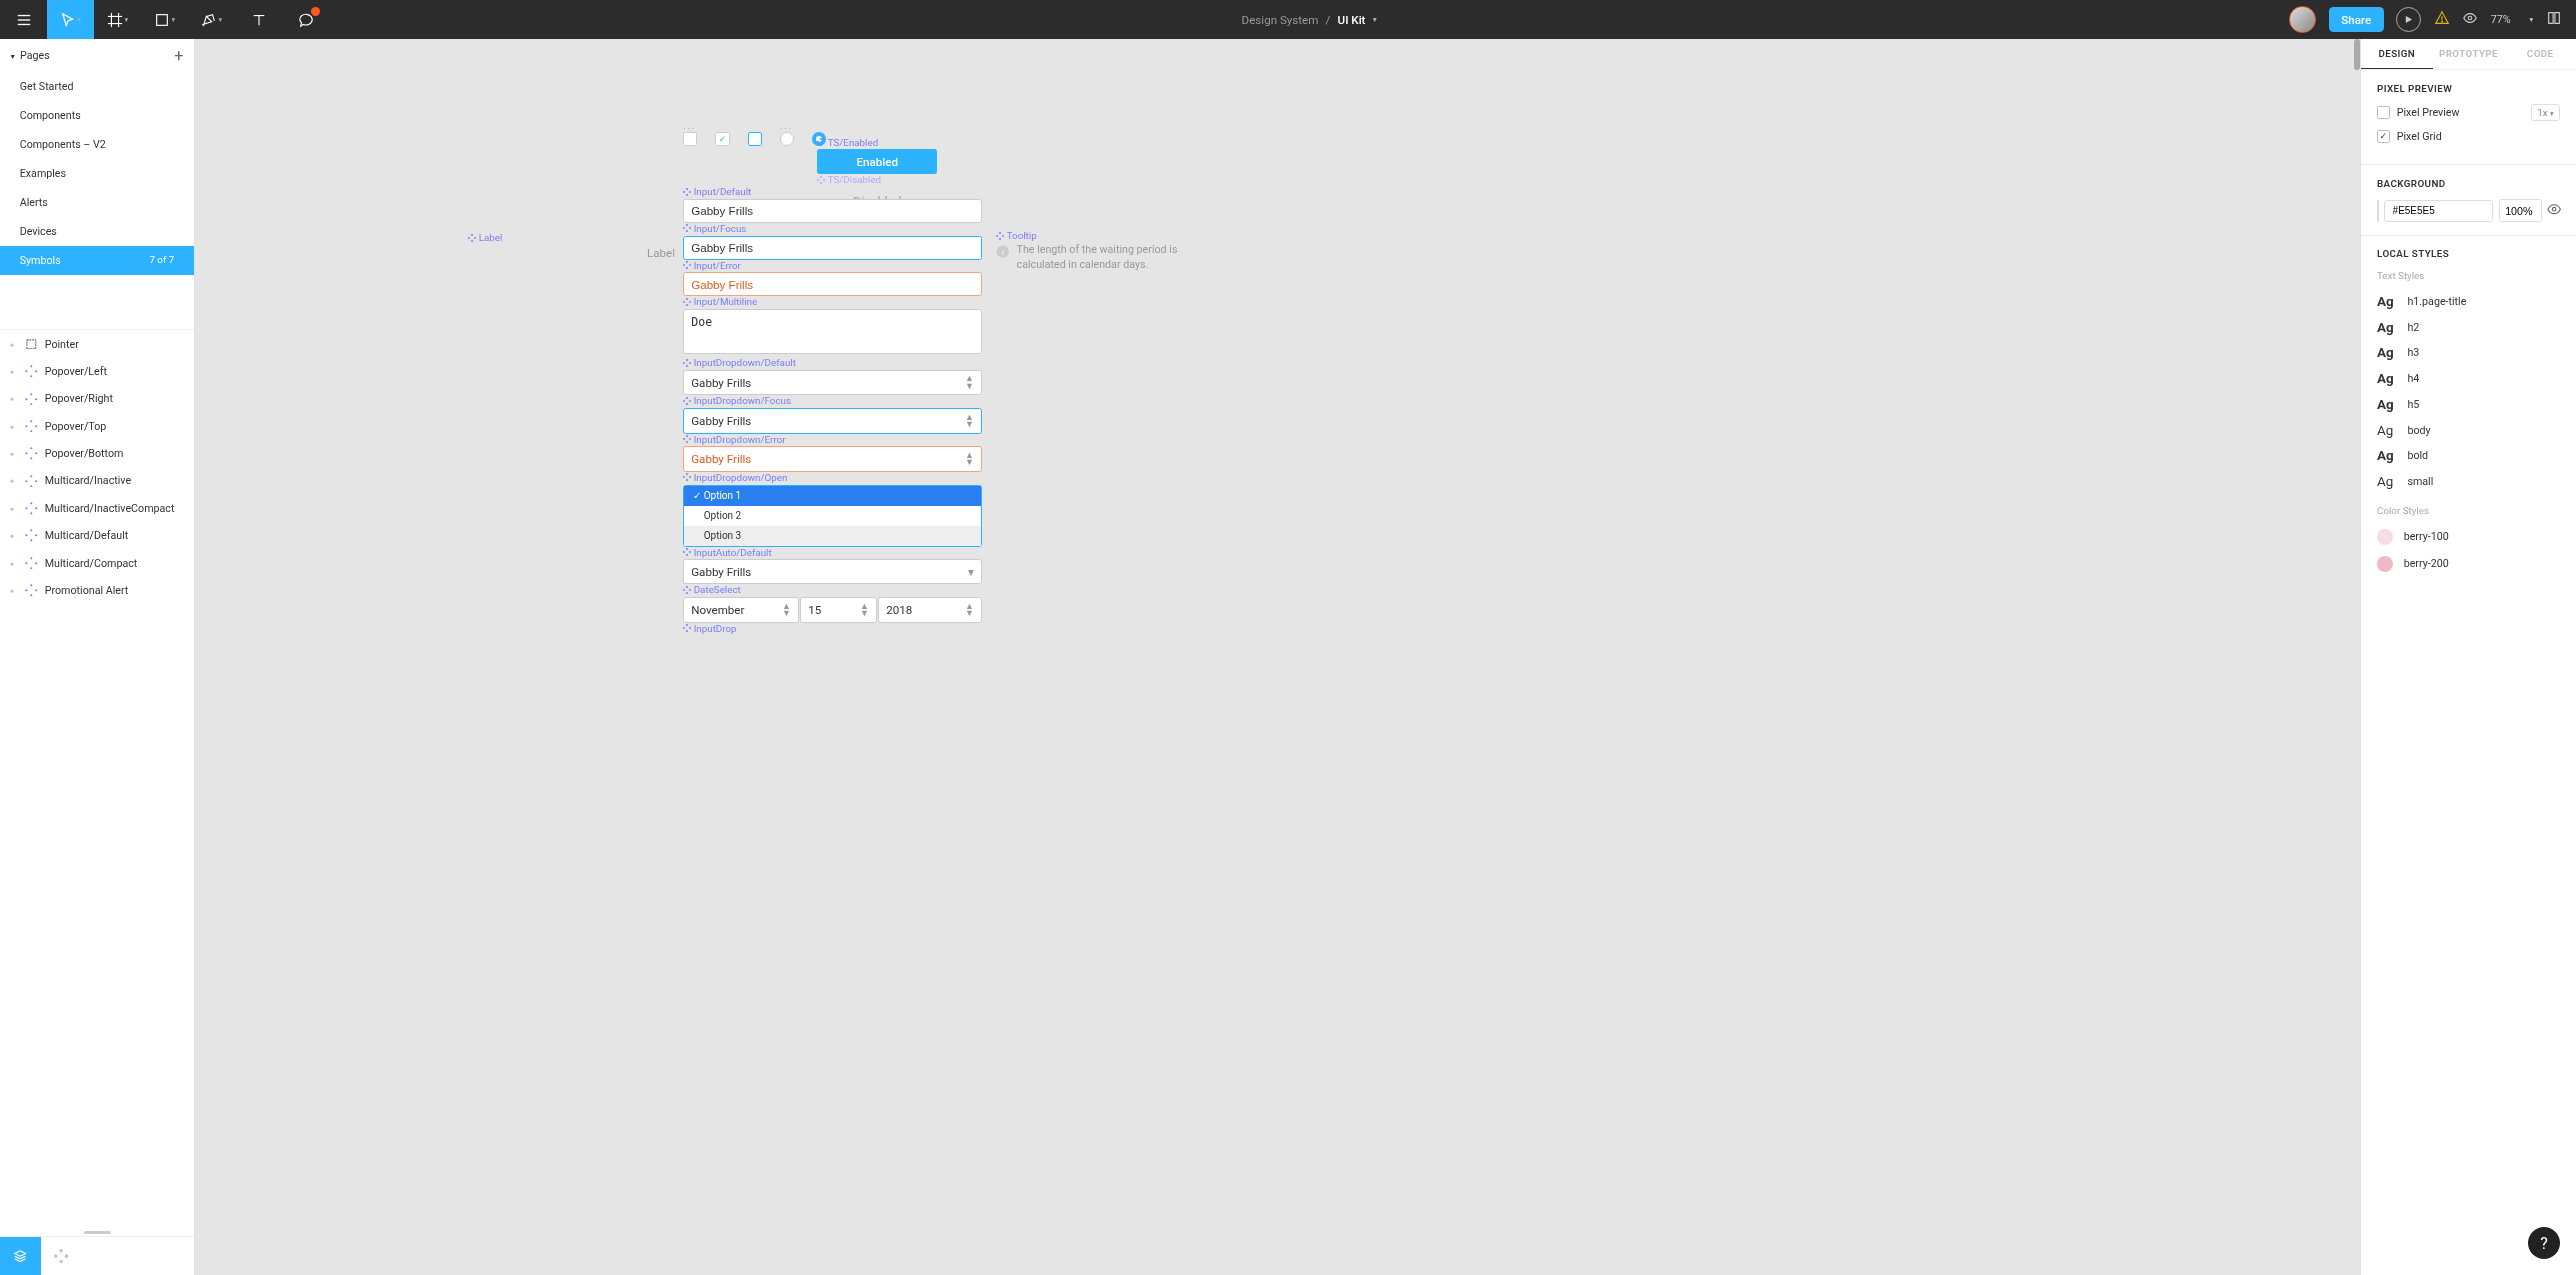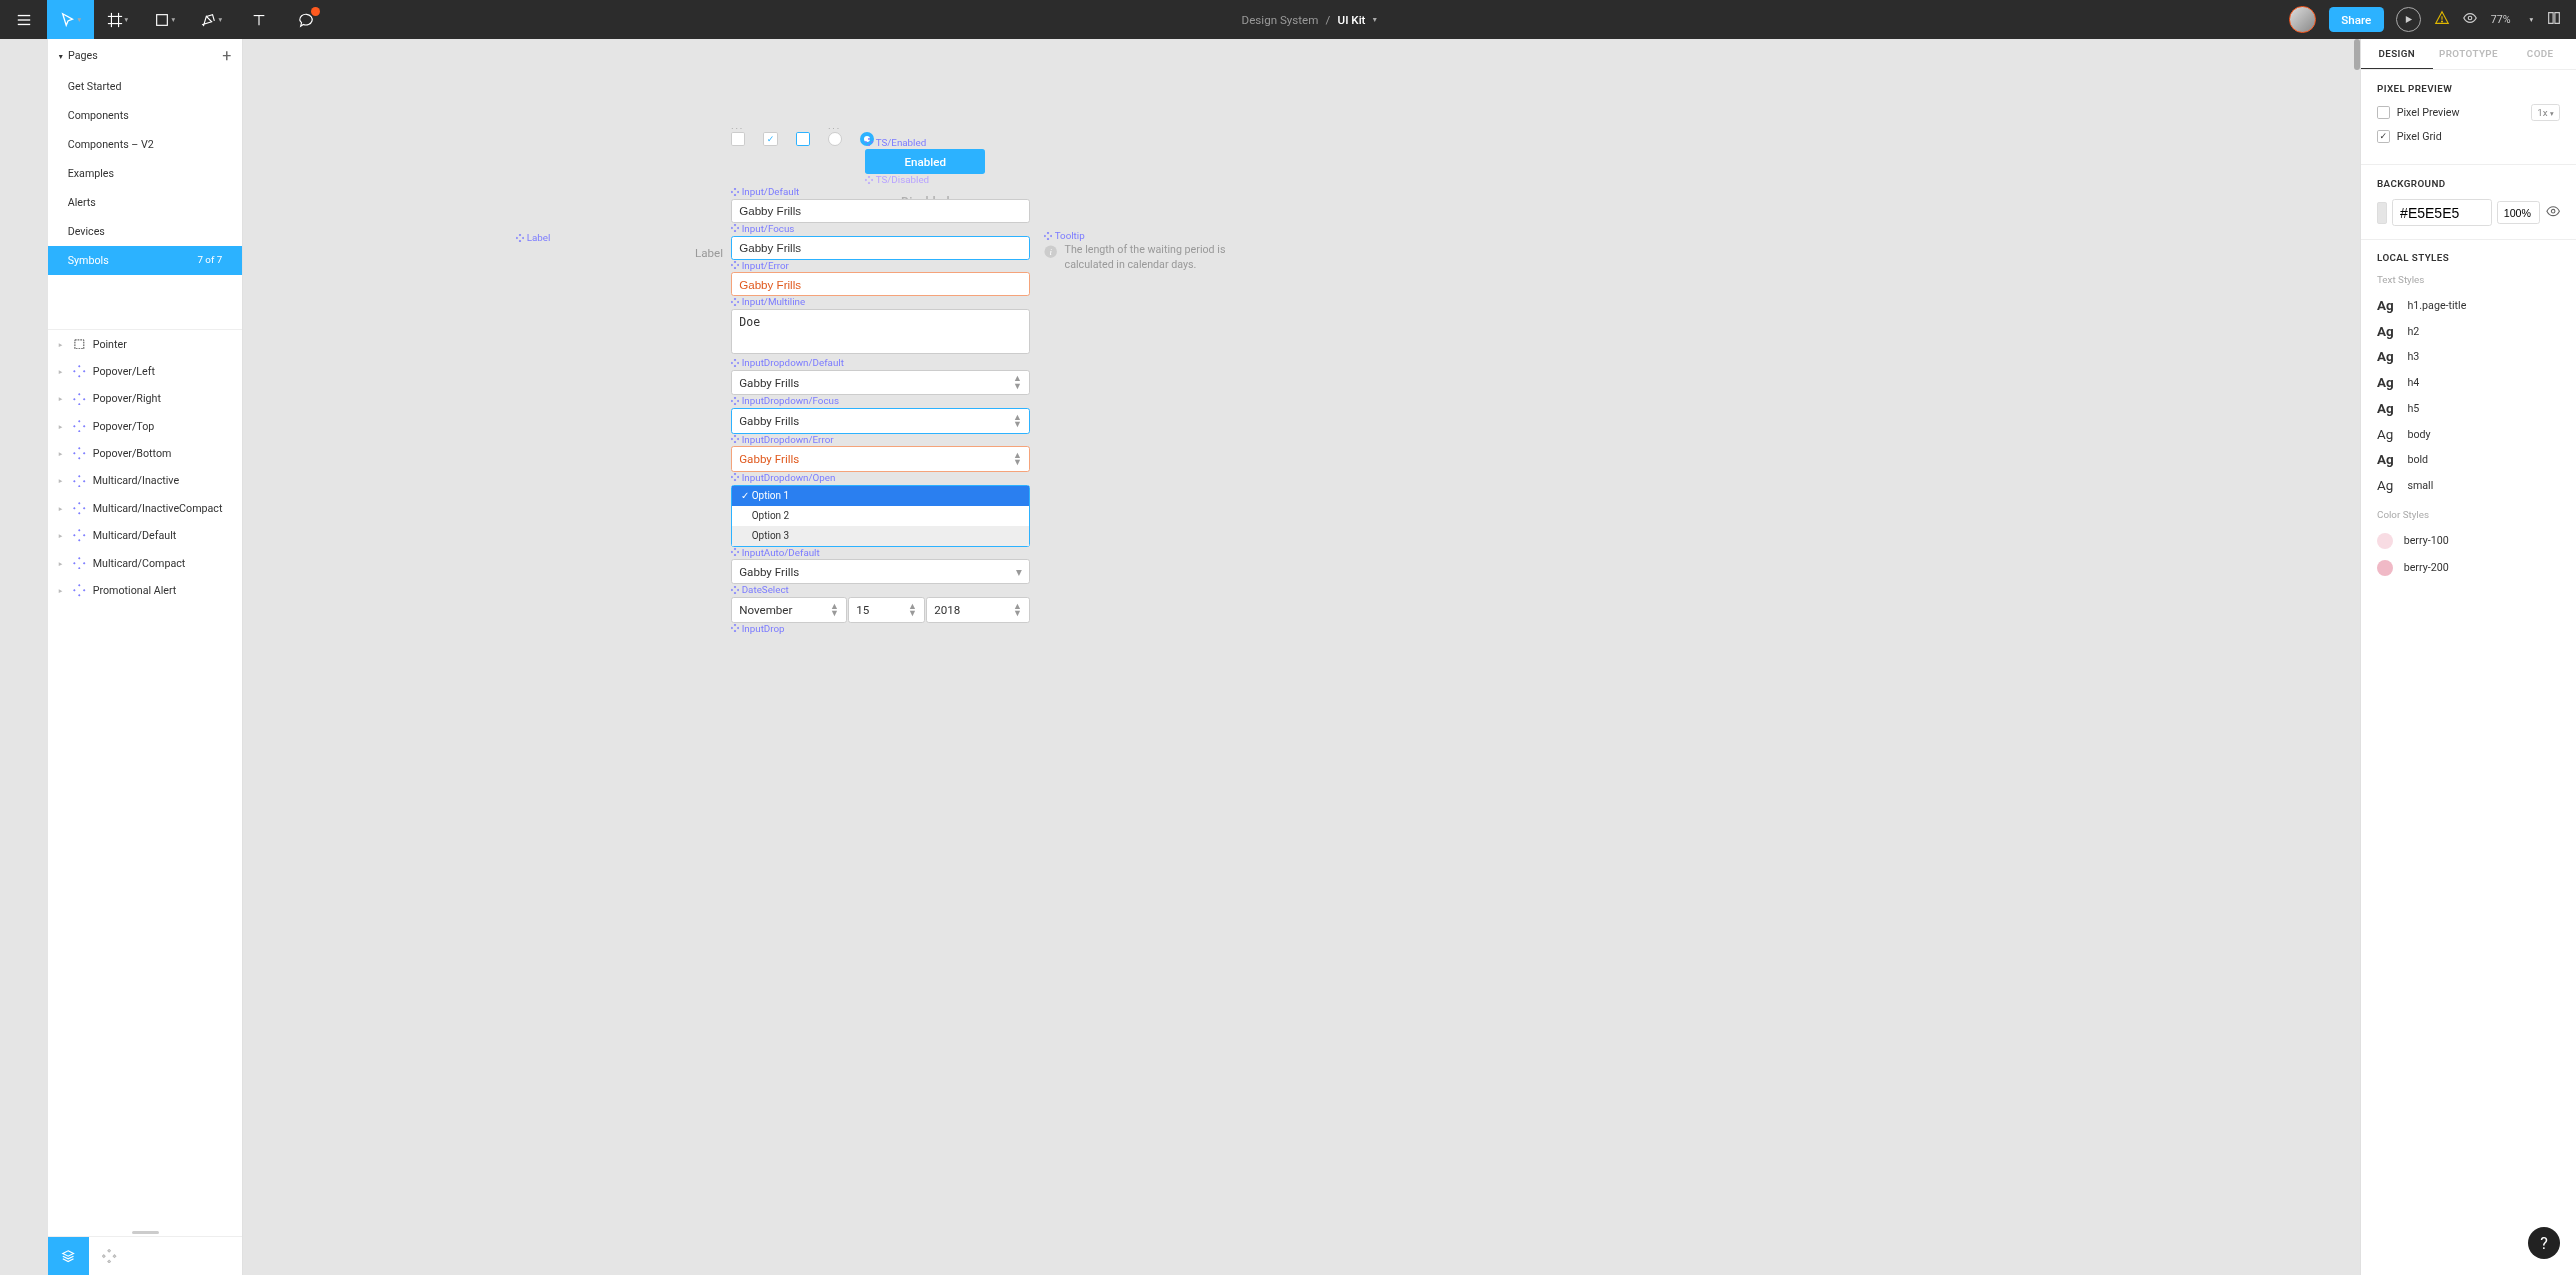--- a/index.html
+++ b/index.html
@@ -19,21 +19,21 @@
 .breadcrumb-sep { color: #999; }
 .breadcrumb-current { color: #fff; font-weight: 500; }
 .toolbar-right { display: flex; align-items: center; gap: 12.5px; padding-right: 14.3px; height: 100%; }
 .avatar { width: 27px; height: 27px; border-radius: 50%; border: 1.8px solid #ff5a1f; background: linear-gradient(135deg,#ddd,#888); }
 .share-btn { background: #2cb2ff; color: #fff; padding: 5.4px 12.5px; border-radius: 4.5px; font-size: 11.6px; font-weight: 500; cursor: pointer; }
 .play-circle { width: 25px; height: 25px; border: 1.3px solid #aaa; border-radius: 50%; display: flex; align-items: center; justify-content: center; cursor: pointer; }
 .play-circle svg { width: 9px; height: 9px; }
 .zoom { color: #ccc; font-size: 10.7px; display: flex; align-items: center; gap: 19px; }
 
 
-.main { display: flex; flex: 1; overflow: hidden; padding-left: 48px; }
+.main { display: flex; flex: 1; overflow: hidden; }
 
 
 .left-panel { width: 195px; background: #fff; display: flex; flex-direction: column; flex-shrink: 0; border-right: 0.9px solid #e0e0e0; }
 .pages-header { display: flex; align-items: center; justify-content: space-between; padding: 7.2px 10.7px; font-size: 10.7px; color: #333; }
 .pages-header .caret-down { font-size: 8px; margin-right: 5.4px; }
 .plus-icon { font-size: 16px; color: #666; cursor: pointer; }
 .page-list { }
 .page-item { padding: 8px 19.7px; font-size: 10.7px; color: #333; cursor: pointer; display: flex; justify-content: space-between; }
 .page-item.active { background: #2cb2ff; color: #fff; }
 .page-item .count { font-size: 9.8px; }
@@ -96,21 +96,21 @@
 .tab { flex:1; text-align:center; padding:9px 0; font-size:9.8px; font-weight:600; letter-spacing:0.4px; color:#bbb; cursor:pointer; }
 .tab.active { color:#333; border-bottom:1.8px solid #333; }
 .section { padding: 12.5px 16px; border-bottom:0.9px solid #eee; }
 .section-title { font-size:9.8px; font-weight:600; letter-spacing:0.4px; color:#333; margin-bottom:10.7px; }
 .chkrow { display:flex; align-items:center; gap:7.2px; font-size:10.7px; color:#333; margin-bottom:9px; }
 .chkbox { width:12.5px; height:12.5px; border:0.9px solid #bbb; border-radius:1.8px; display:flex; align-items:center; justify-content:center; font-size:9px; color:#333; }
 .chkbox.on::after { content:'✓'; }
 .scale-sel { border:0.9px solid #ddd; border-radius:2.7px; padding:1.8px 5.4px; font-size:9.8px; color:#888; }
 .bg-row { display:flex; gap:5.4px; align-items:center; }
 .swatch { width:21.5px; height:21.5px; background:#e5e5e5; border:0.9px solid #ddd; border-radius:1.8px; }
-.hex-inp { border:0.9px solid #ddd; border-radius:2.7px; padding:4.5px 7.2px; font-size:14px; width:100px; }
+.hex-inp { border:0.9px solid #ddd; border-radius:2.7px; padding:4.5px 7.2px; font-size:10px; width:109px; }
 .pct-inp { border:0.9px solid #ddd; border-radius:2.7px; padding:4.5px 5.4px; font-size:10.7px; width:43px; }
 .eye svg { width:14.3px; height:14.3px; color:#666; }
 .styles-sub { font-size:9.8px; color:#aaa; margin:10.7px 0 7.2px; }
 .style-item { display:flex; align-items:center; gap:10.7px; padding:5.4px 0; font-size:10.7px; cursor:pointer; }
 .style-item .ag { font-weight:700; font-size:13.4px; width:19.7px; }
 .style-item .ag.light { font-weight:400; }
 .color-item { display:flex; align-items:center; gap:10.7px; padding:5.4px 0; font-size:10.7px; }
 .color-sw { width:16px; height:16px; border-radius:50%; }
 .help-fab { position:fixed; right:16px; bottom:16px; width:32px; height:32px; border-radius:50%; background:#222; color:#fff; display:flex; align-items:center; justify-content:center; font-size:16px; cursor:pointer; }
 </style>

